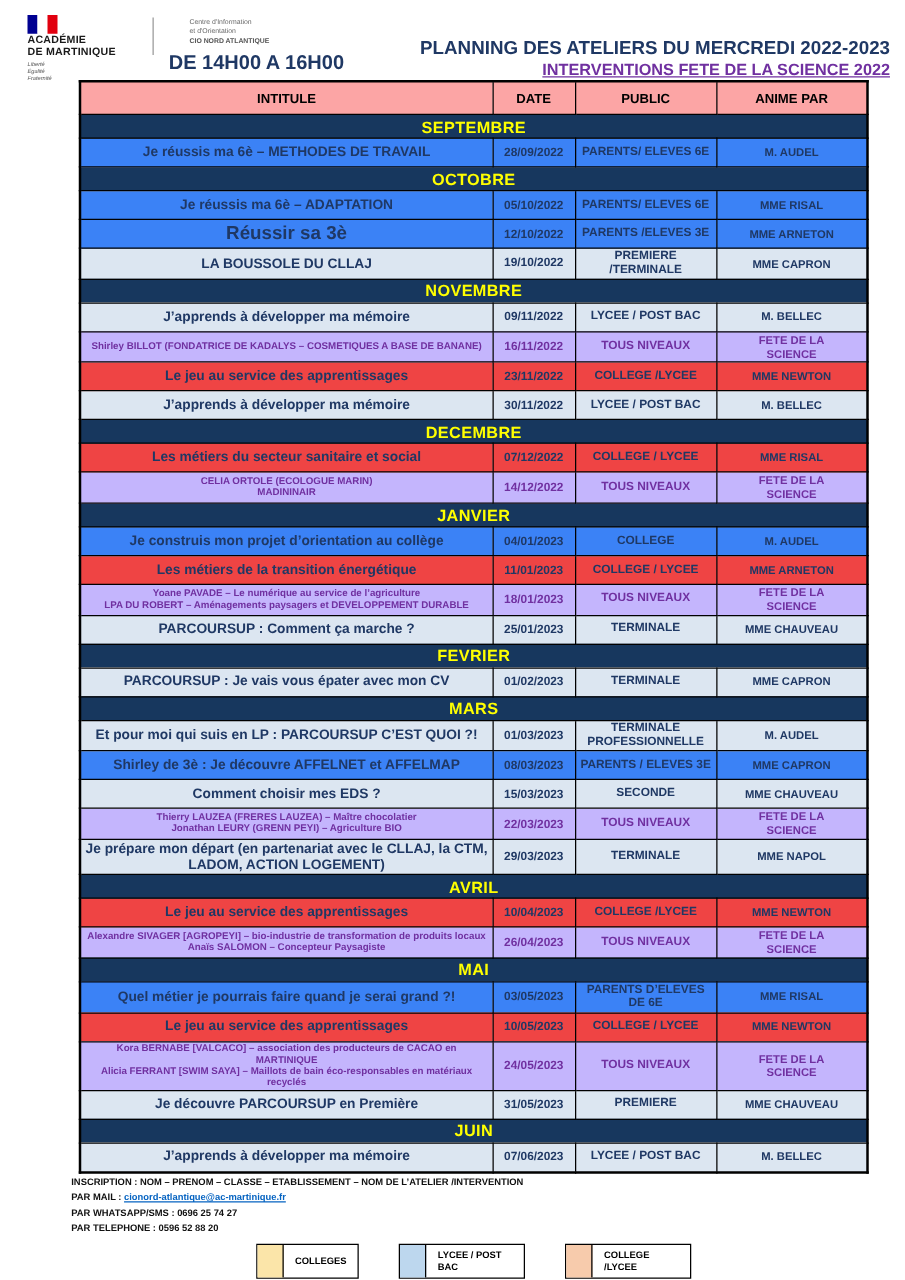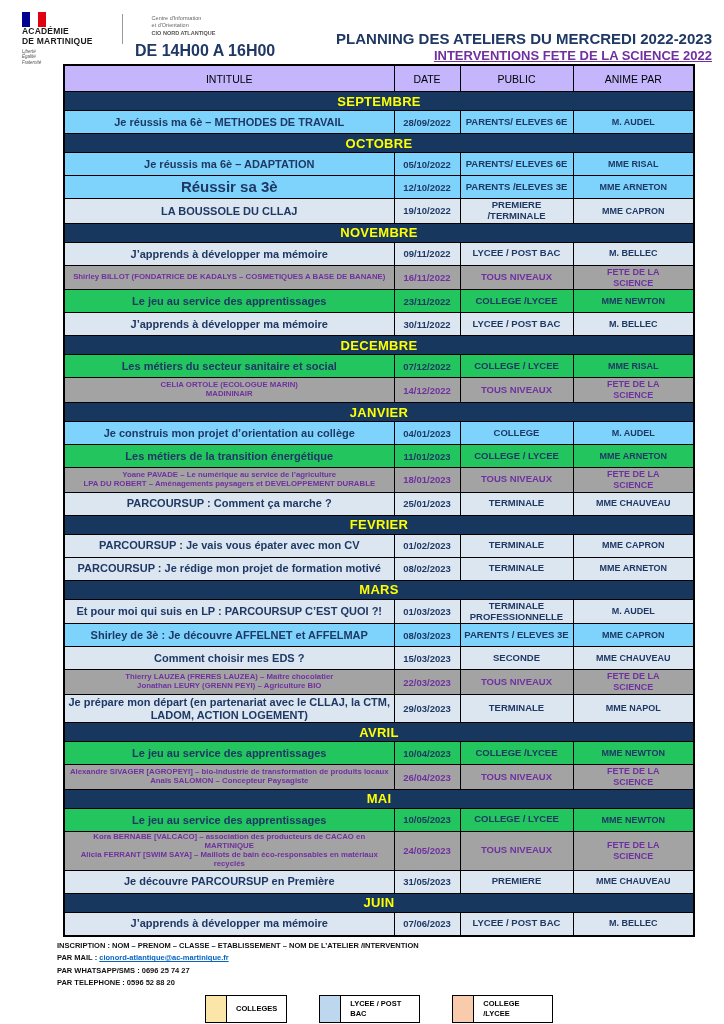--- a/index.html
+++ b/index.html
@@ -19,28 +19,28 @@
   .cio-text{font-size:5.5px;color:#666;line-height:1.35;margin-top:3px;}
   .cio-text .strong{font-weight:bold;color:#555;}
   .time-range{position:absolute;top:42px;left:135px;font-size:16px;font-weight:bold;color:#1F3864;text-align:right;}
   .titles{position:absolute;top:30px;right:12px;text-align:right;}
   .main-title{font-size:15px;font-weight:bold;color:#1F3864;line-height:1.2;}
   .sub-title{font-size:13px;font-weight:bold;color:#7030A0;text-decoration:underline;line-height:1.3;}
   
   .table-wrap{position:absolute;top:64px;left:63px;width:630px;}
   table{width:100%;border-collapse:collapse;table-layout:fixed;border:2px solid #000;}
   col.c1{width:330px}col.c2{width:66px}col.c3{width:113px}col.c4{width:121px}
-  th{background:#c4b5fd;border:1px solid #000;font-size:10.5px;font-weight:normal;color:#000;height:23px;padding:1px;}
+  th{background:#fca5a5;border:1px solid #000;font-size:10.5px;font-weight:bold;color:#000;height:23px;padding:1px;}
   td{border:1px solid #000;text-align:center;vertical-align:middle;padding:1px 3px;}
   .month-row td{background:#17375E;color:#FFFF00;font-weight:bold;font-size:13px;height:16px;letter-spacing:.3px;}
   .data-row td{height:20px;}
-  .cat-colleges td{background:#7dd3fc;}
+  .cat-colleges td{background:#3b82f6;}
   .cat-lycee td{background:#DCE6F1;}
-  .cat-college-lycee td{background:#22c55e;}
-  .cat-fete td{background:#a3a3a3;}
+  .cat-college-lycee td{background:#ef4444;}
+  .cat-fete td{background:#c4b5fd;}
   .c-title{font-weight:bold;color:#1F3864;font-size:11px;line-height:1.15;}
   .data-row.large .c-title{font-size:15px;}
   .c-date{font-weight:bold;color:#1F3864;font-size:9.5px;}
   .c-public{font-weight:bold;color:#1F3864;font-size:9.5px;line-height:1.15;}
   .c-par{font-weight:bold;color:#1F3864;font-size:9px;line-height:1.2;}
   .cat-fete .c-title{font-size:7.8px;color:#7030A0;}
   .cat-fete .c-date,.cat-fete .c-public,.cat-fete .c-par{color:#7030A0;}
   
   .footer{position:absolute;left:57px;top:940px;font-size:7.5px;font-weight:bold;color:#111;line-height:1.65;}
   .footer a{color:#0563C1;text-decoration:underline;}
@@ -332,34 +332,20 @@
           <td class="c-date">
             <div>01/02/2023</div>
           </td>
           <td class="c-public">
             <div>TERMINALE</div>
           </td>
           <td class="c-par">
             <div>MME CAPRON</div>
           </td>
         </tr>
-        <tr class="data-row cat-lycee">
-          <td class="c-title">
-            <div>PARCOURSUP : Je rédige mon projet de formation motivé</div>
-          </td>
-          <td class="c-date">
-            <div>08/02/2023</div>
-          </td>
-          <td class="c-public">
-            <div>TERMINALE</div>
-          </td>
-          <td class="c-par">
-            <div>MME ARNETON</div>
-          </td>
-        </tr>
         <tr class="month-row">
           <td colspan="4">MARS</td>
         </tr>
         <tr class="data-row cat-lycee">
           <td class="c-title">
             <div>Et pour moi qui suis en LP : PARCOURSUP C’EST QUOI ?!</div>
           </td>
           <td class="c-date">
             <div>01/03/2023</div>
           </td>
@@ -457,20 +443,34 @@
           <td class="c-public">
             <div>TOUS NIVEAUX</div>
           </td>
           <td class="c-par">
             <div>FETE DE LA</div>
             <div>SCIENCE</div>
           </td>
         </tr>
         <tr class="month-row">
           <td colspan="4">MAI</td>
+        </tr>
+        <tr class="data-row cat-colleges">
+          <td class="c-title">
+            <div>Quel métier je pourrais faire quand je serai grand ?!</div>
+          </td>
+          <td class="c-date">
+            <div>03/05/2023</div>
+          </td>
+          <td class="c-public">
+            <div>PARENTS D’ELEVES DE 6E</div>
+          </td>
+          <td class="c-par">
+            <div>MME RISAL</div>
+          </td>
         </tr>
         <tr class="data-row cat-college-lycee">
           <td class="c-title">
             <div>Le jeu au service des apprentissages</div>
           </td>
           <td class="c-date">
             <div>10/05/2023</div>
           </td>
           <td class="c-public">
             <div>COLLEGE / LYCEE</div>

